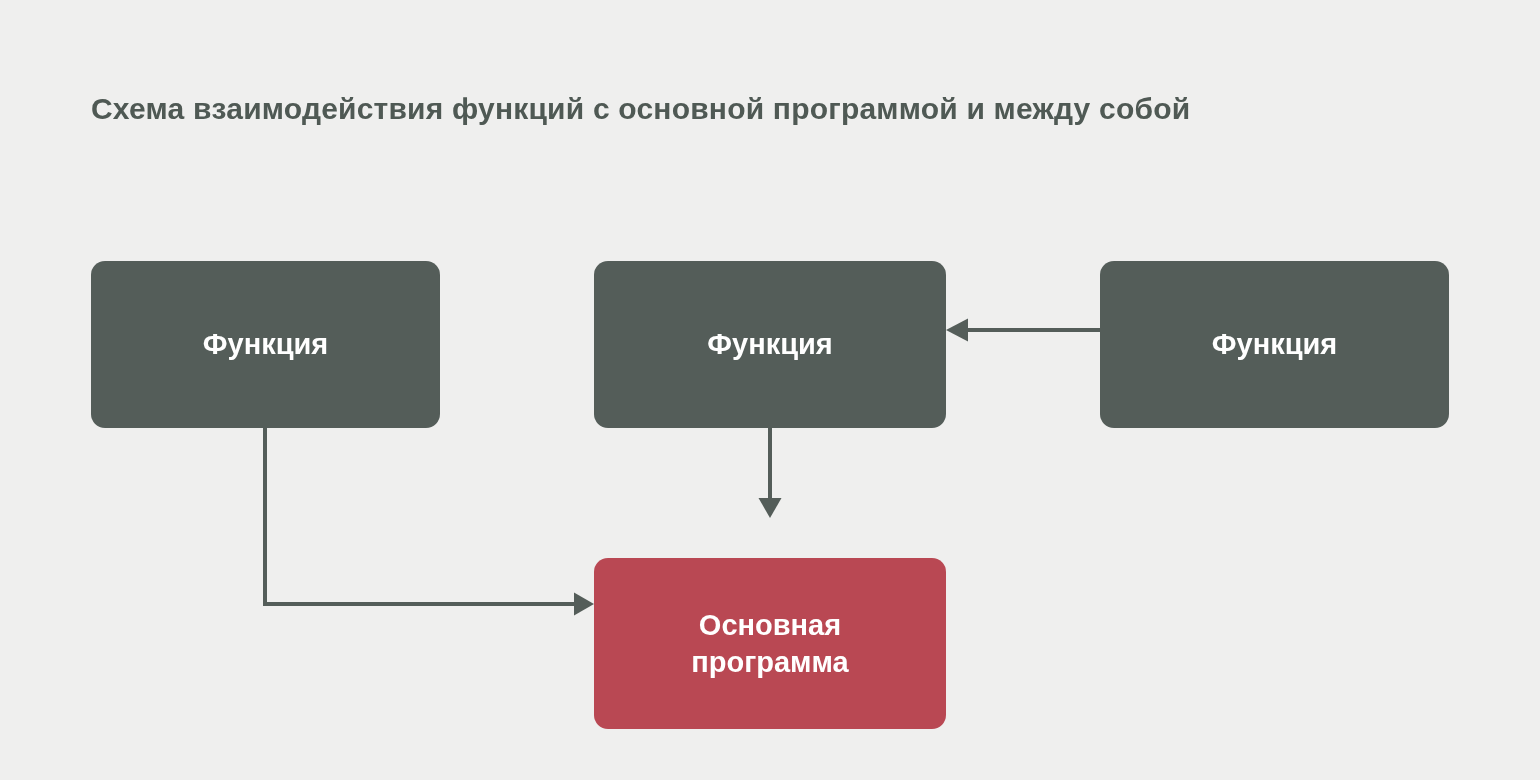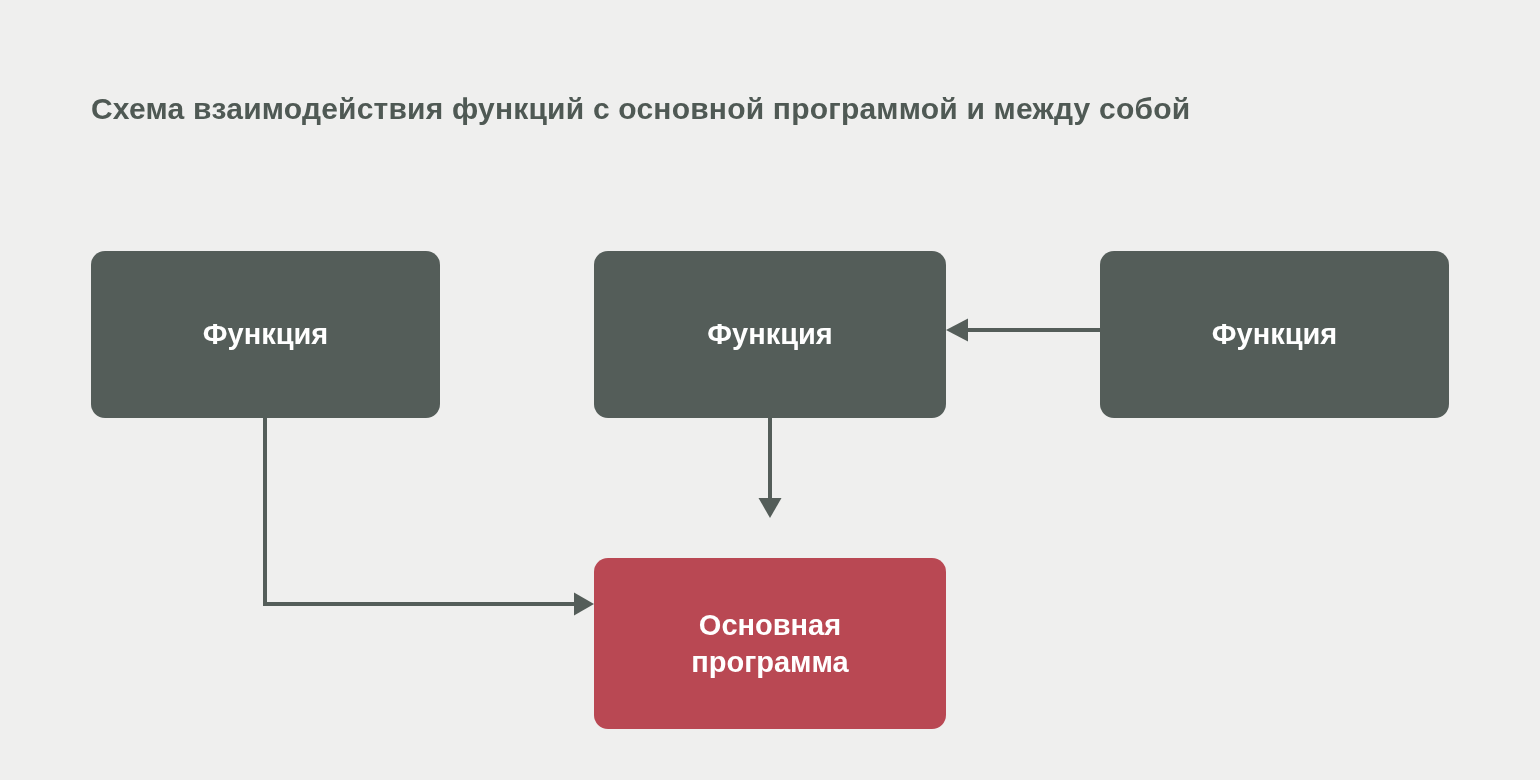--- a/index.html
+++ b/index.html
@@ -29,21 +29,21 @@
     justify-content: center;
     text-align: center;
     border-radius: 14px;
     color: #FFFFFF;
     font-size: 29px;
     font-weight: 700;
     line-height: 1.25;
   }
   .node--function {
     background: #545D59;
-    top: 251px;
+    top: 261px;
     width: 349px;
     height: 167px;
   }
   .node--left   { left: 91px; }
   .node--middle { left: 594px; width: 352px; }
   .node--right  { left: 1100px; }
   .node--main {
     background: #B94853;
     left: 594px;
     top: 518px;

